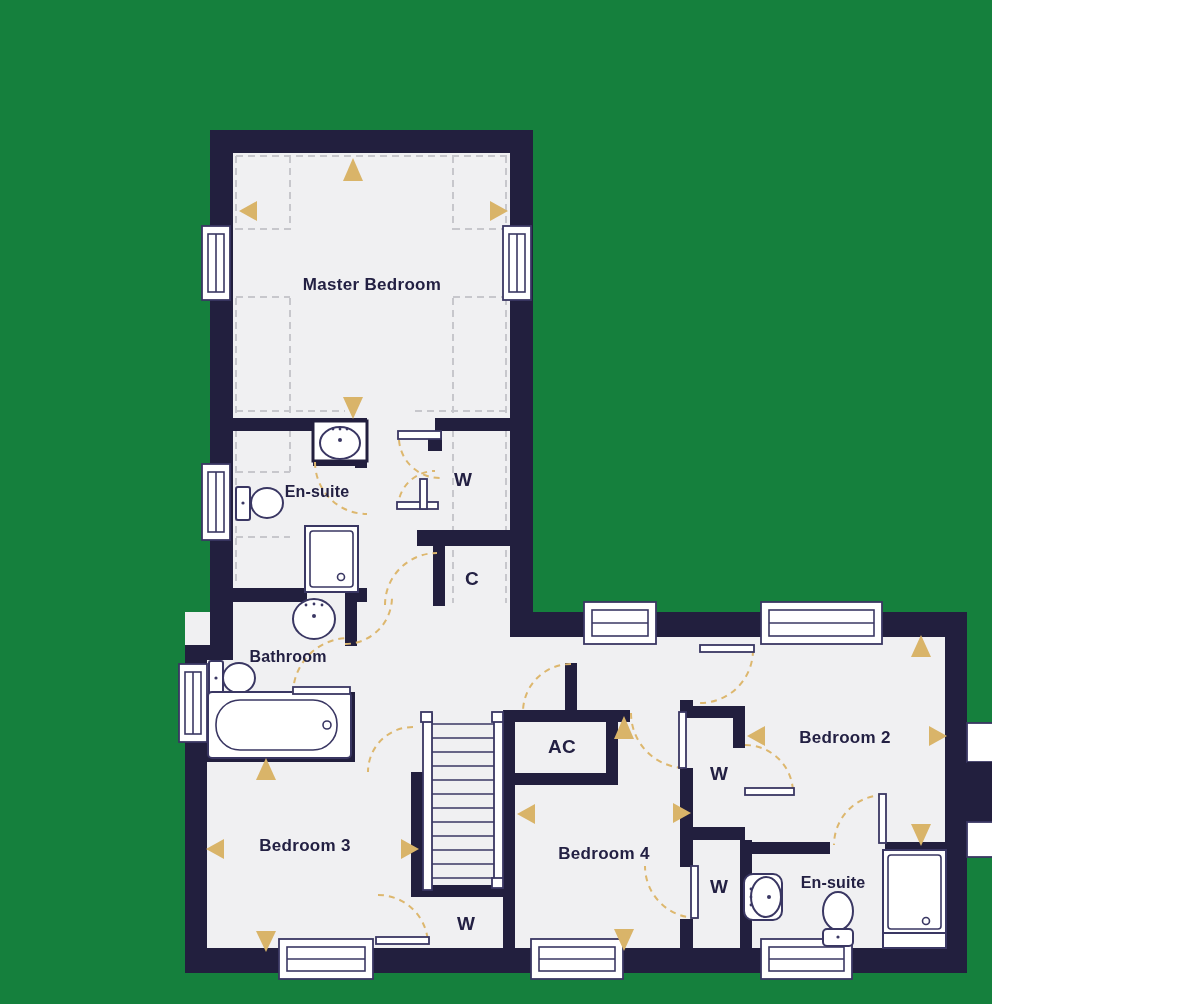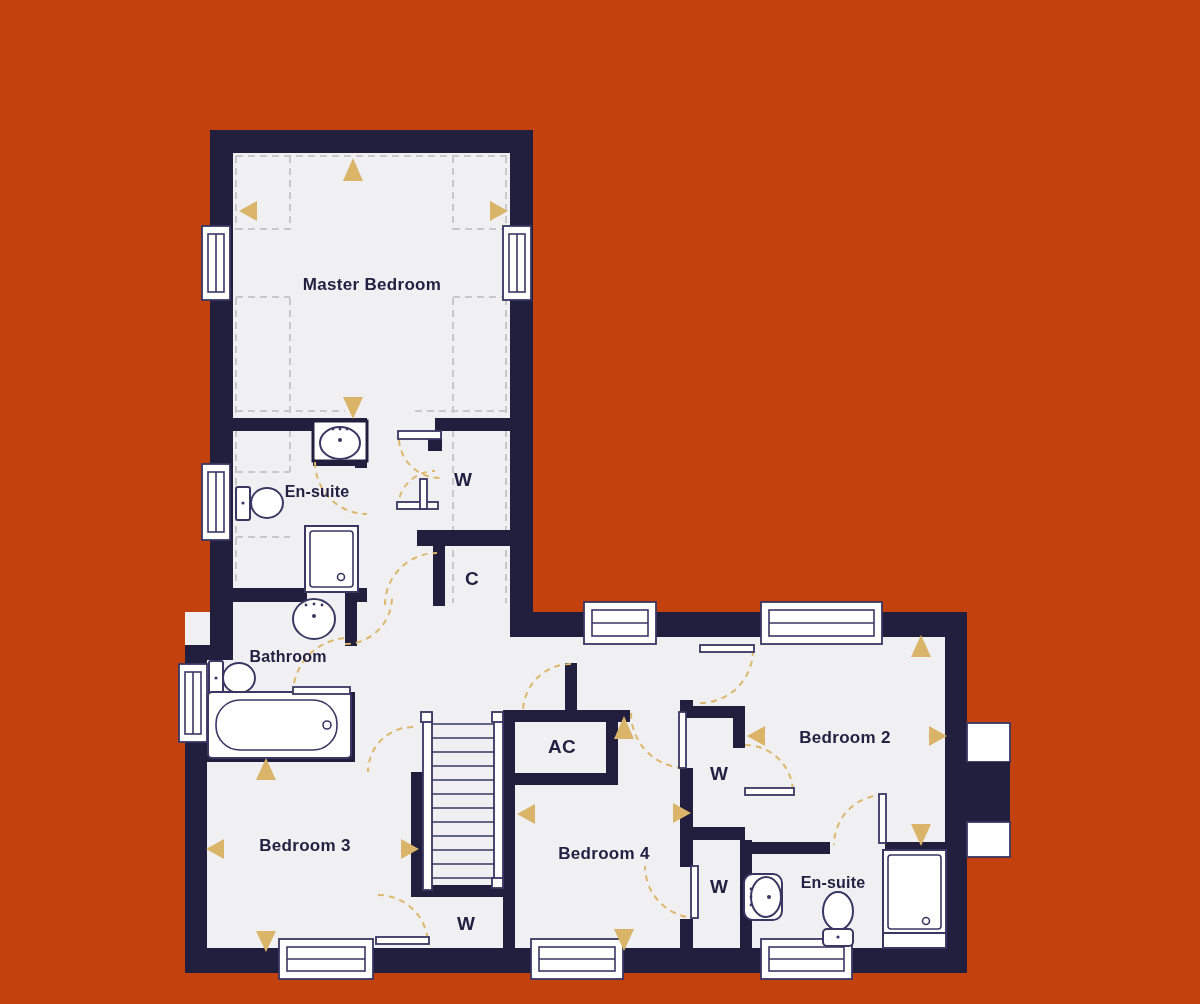--- a/index.html
+++ b/index.html
@@ -1,16 +1,16 @@
 <!DOCTYPE html>
 <html><head>
 <meta charset="utf-8">
 <style>
   html,body{margin:0;padding:0;background:#ffffff;}
-  #stage{position:relative;width:1200px;height:1004px;background:#c2410c;overflow:hidden;}
+  #stage{position:relative;width:992px;height:1004px;background:#15803d;overflow:hidden;}
   svg{display:block;}
   text{font-family:"Liberation Sans",sans-serif;font-weight:bold;fill:#232043;}
   .room-lbl{font-size:17px;letter-spacing:.3px;}
   .small-lbl{font-size:16px;letter-spacing:.2px;}
   .letter-lbl{font-size:19px;letter-spacing:.3px;}
   .wall{fill:#221F3E;}
   .floor{fill:#F0F0F2;}
   .fix{fill:#ffffff;stroke:#3A3763;stroke-width:2;}
   .fixthin{fill:none;stroke:#3A3763;stroke-width:1.6;}
   .dot{fill:#3A3763;stroke:none;}

